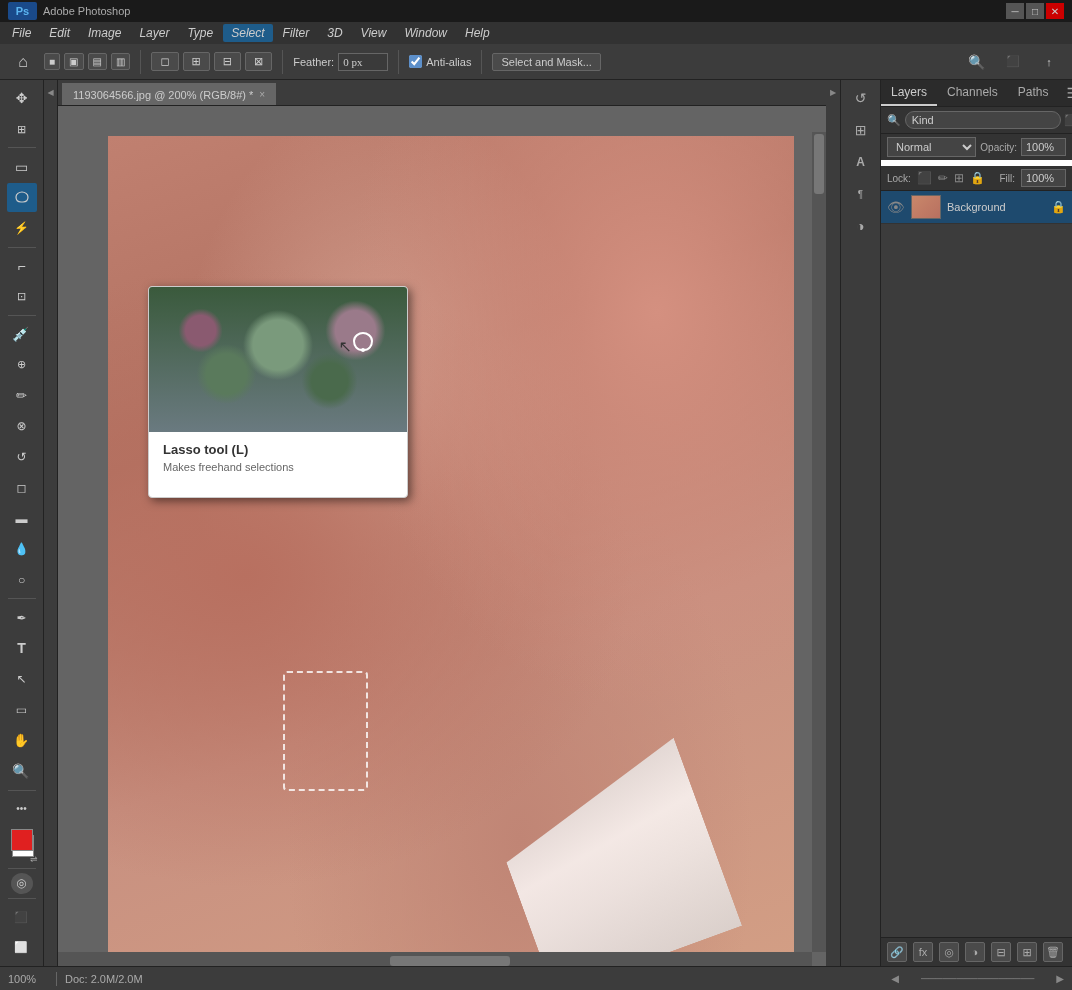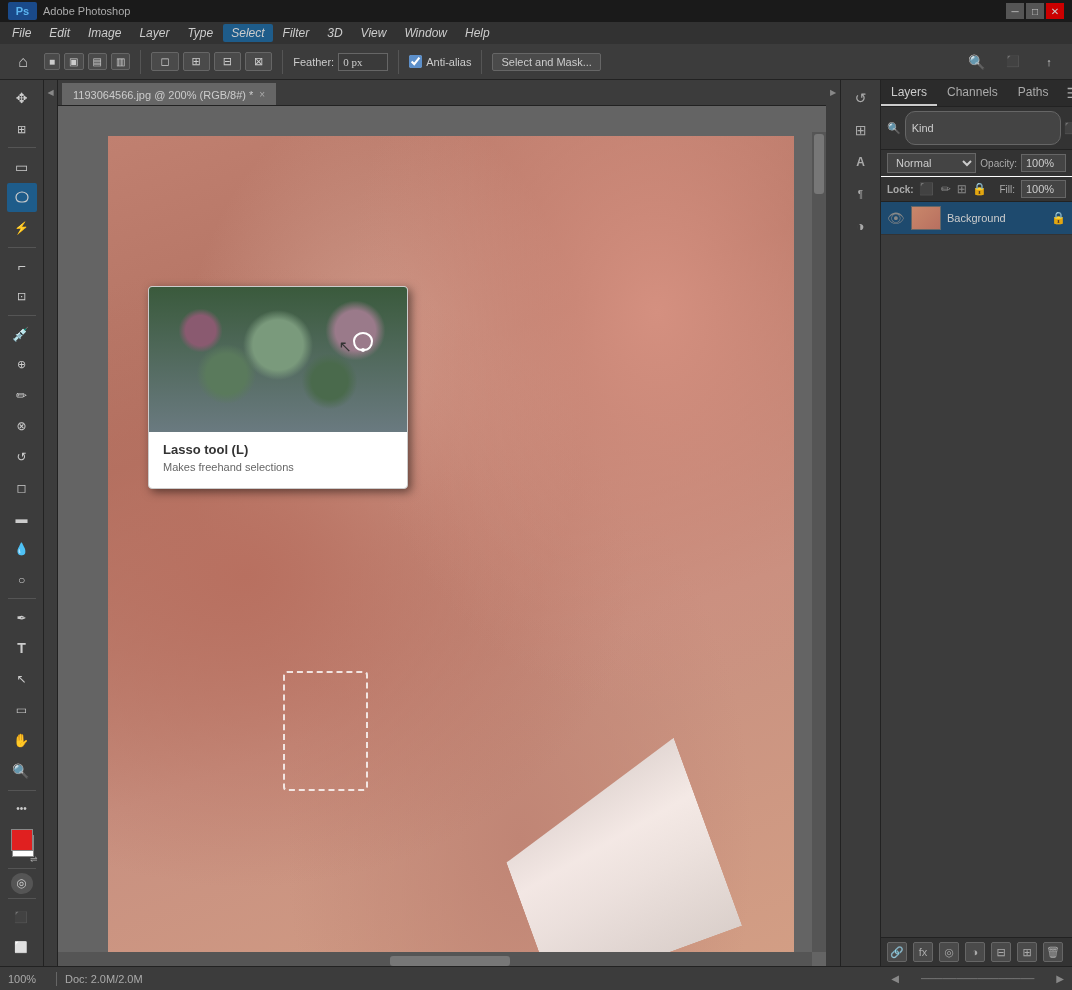--- a/index.html
+++ b/index.html
@@ -91,45 +91,45 @@
         radial-gradient(circle at 20% 30%, #8a5a70 15px, transparent 22px),
         radial-gradient(circle at 80% 30%, #9a7a8a 20px, transparent 30px),
         linear-gradient(180deg, #3a5a3c 0%, #6a7a80 100%);
     }
     #lasso-icon-overlay {
       position: absolute; top: 40px; right: 30px; font-size: 22px; color: #fff; text-shadow: 1px 1px 2px #000;
     }
     #cursor-overlay {
       position: absolute; top: 30px; right: 50px; font-size: 16px; color: #000;
     }
-    #tooltip-text { padding: 10px 14px 15px; }
+    #tooltip-text { padding: 10px 14px 24px; }
     #tooltip-title { font-size: 13px; font-weight: bold; color: #333; margin-bottom: 4px; }
     #tooltip-desc { font-size: 11px; color: #666; }
 
     
     #vscroll { position: absolute; right: 0; top: 26px; bottom: 14px; width: 14px; background: #555; }
     #hscroll { position: absolute; bottom: 0; left: 0; right: 14px; height: 14px; background: #555; }
     .scroll-thumb-v { width: 10px; height: 60px; background: #777; margin: 2px; border-radius: 3px; }
     .scroll-thumb-h { height: 10px; width: 120px; background: #777; margin: 2px; border-radius: 3px; position: absolute; left: 330px; top: 2px; }
 
     
     #right-panel { width: 192px; background: #3c3c3c; border-left: 1px solid #222; display: flex; flex-direction: column; }
     .collapse-arrow { font-size: 8px; color: #888; cursor: pointer; writing-mode: vertical-rl; }
 
     
     #layers-tabs { display: flex; background: #2b2b2b; border-bottom: 1px solid #222; align-items: center; }
     .layers-tab { padding: 5px 10px; font-size: 12px; color: #aaa; cursor: pointer; border-bottom: 2px solid transparent; }
     .layers-tab.active { color: #ccc; border-bottom: 2px solid #ccc; }
     #layers-tab-menu { margin-left: auto; padding: 4px 8px; cursor: pointer; color: #aaa; font-size: 14px; }
 
     #layers-filter { background: #333; padding: 4px 6px; display: flex; align-items: center; gap: 4px; border-bottom: 1px solid #222; }
-    #layers-filter-input { background: #444; border: 1px solid #666; color: #ccc; padding: 10px 6px; font-size: 11px; flex: 1; border-radius: 10px; }
+    #layers-filter-input { background: #444; border: 1px solid #666; color: #ccc; padding: 2px 6px; font-size: 11px; flex: 1; border-radius: 10px; }
     .filter-icon { font-size: 11px; color: #888; cursor: pointer; }
 
-    #layers-blend { background: #333; padding: 3px 6px; display: flex; align-items: center; gap: 4px; border-bottom: 1px solid #ffffff; }
+    #layers-blend { background: #333; padding: 3px 6px; display: flex; align-items: center; gap: 4px; border-bottom: 6px solid #ffffff; }
     #blend-mode { background: #444; border: 1px solid #666; color: #ccc; font-size: 11px; padding: 2px 4px; flex: 1; }
     .opacity-label { font-size: 10px; color: #aaa; text-align: right; }
     #opacity-val { background: #444; border: 1px solid #666; color: #ccc; font-size: 11px; padding: 2px 4px; width: 45px; }
 
     #layers-lock { background: #333; padding: 3px 6px; display: flex; align-items: center; gap: 6px; border-bottom: 1px solid #222; }
     .lock-icon { font-size: 12px; color: #888; cursor: pointer; }
     .fill-label { font-size: 10px; color: #aaa; margin-left: auto; text-align: center; }
     #fill-val { background: #444; border: 1px solid #666; color: #ccc; font-size: 11px; padding: 2px 4px; width: 45px; }
 
     #layers-list { flex: 1; overflow-y: auto; background: #3c3c3c; }
@@ -381,21 +381,21 @@
         <option>Normal</option>
         <option>Multiply</option>
         <option>Screen</option>
         <option>Overlay</option>
       </select>
       <span class="opacity-label">Opacity:</span>
       <input id="opacity-val" type="text" value="100%" style="">
     </div>
 
     <div id="layers-lock">
-      <span style="font-size:10px;color:#aaa;font-weight:bold;">Lock:</span>
+      <span style="font-size:10px;color:#aaa;">Lock:</span>
       <span class="lock-icon">⬛</span>
       <span class="lock-icon">✏</span>
       <span class="lock-icon">⊞</span>
       <span class="lock-icon">🔒</span>
       <span class="fill-label">Fill:</span>
       <input id="fill-val" type="text" value="100%" style="">
     </div>
 
     <div id="layers-list">
       <div class="layer-item active">

